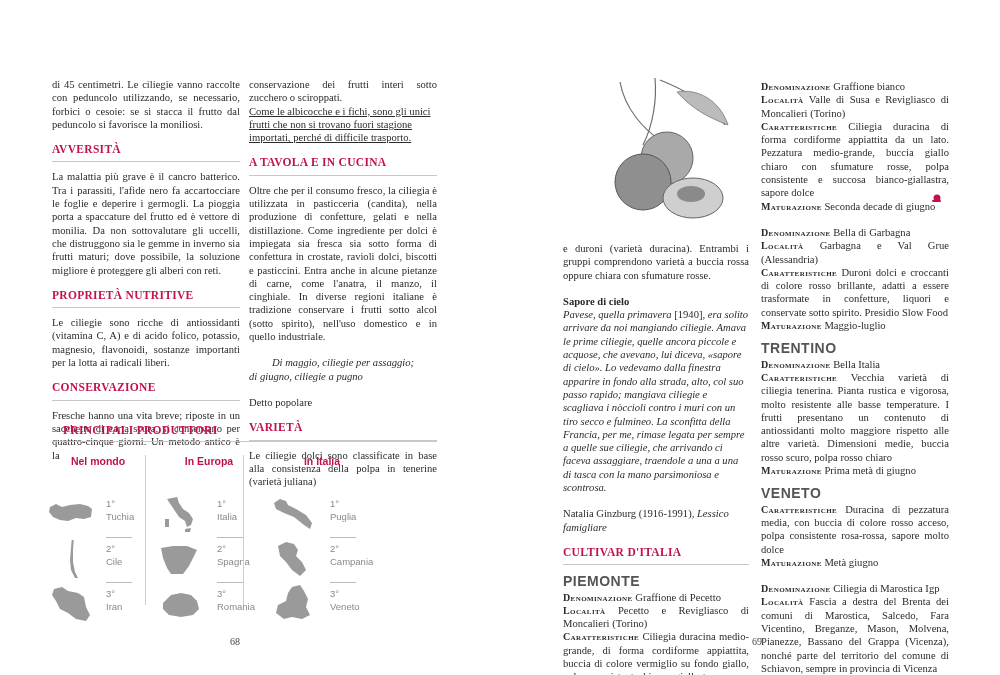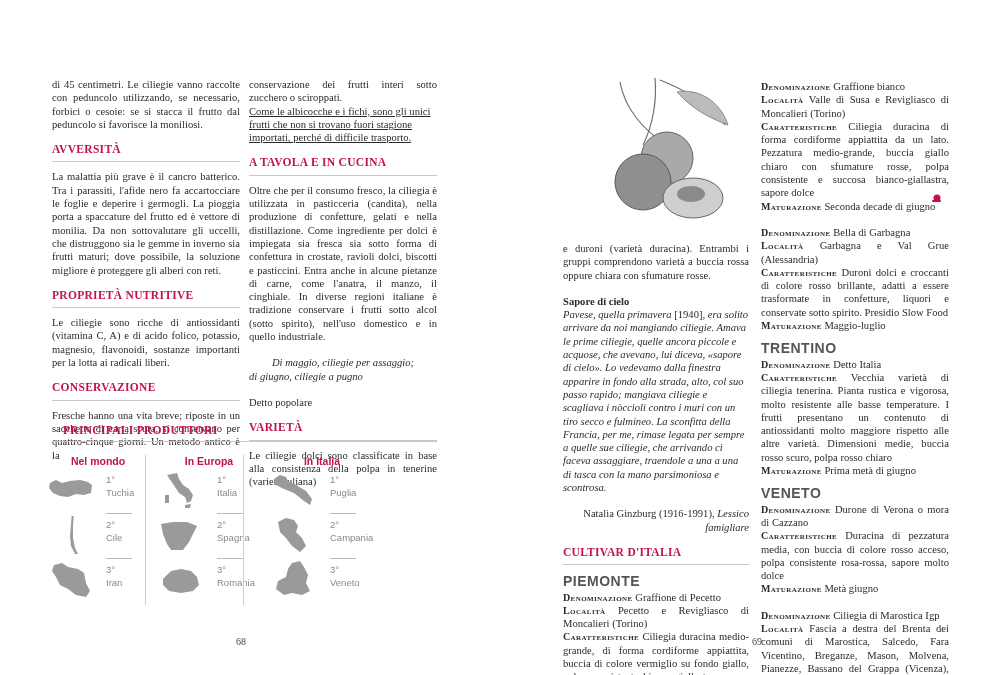--- a/index.html
+++ b/index.html
@@ -14,21 +14,21 @@
   .h-section { font-family: "Liberation Serif", serif; font-weight: bold; color: #c0134e; font-size: 11.5px; letter-spacing: 0.3px; margin-top: 12px; padding-bottom: 5px; border-bottom: 1px solid #c8c8c8; margin-bottom: 8px; }
   .h-region { font-family: "Liberation Sans", sans-serif; font-weight: bold; color: #555; font-size: 14px; letter-spacing: 0.5px; margin-top: 10px; margin-bottom: 2px; }
   .label { font-variant: small-caps; font-weight: bold; font-size: 10px; letter-spacing: 0.4px; color: #2b2b2b; }
   .italic { font-style: italic; }
   .bold { font-weight: bold; }
   .page-num { position: absolute; top: 636px; font-family: "Liberation Serif", serif; font-size: 10px; color: #444; }
   
   .prod-title { position: absolute; left: 63px; top: 424px; font-family: "Liberation Serif", serif; font-weight: bold; font-size: 11.5px; color: #c0134e; letter-spacing: 0.3px; }
   .prod-rule { position: absolute; left: 52px; top: 441px; width: 385px; height: 1px; background: #c8c8c8; }
   .prod-col { position: absolute; top: 455px; width: 100px; }
-  .prod-head { font-family: "Liberation Sans", sans-serif; font-weight: bold; font-size: 10.5px; color: #c0134e; text-align: center; margin-bottom: 2px; }
+  .prod-head { font-family: "Liberation Sans", sans-serif; font-weight: bold; font-size: 10.5px; color: #c0134e; text-align: center; margin-bottom: 26px; }
   .prod-row { position: relative; height: 45px; }
   .prod-shape { position: absolute; left: 0; top: 2px; width: 45px; height: 38px; }
   .prod-text { position: absolute; left: 58px; top: 4px; font-family: "Liberation Sans", sans-serif; font-size: 9.5px; line-height: 13px; color: #8a8a8a; }
   .prod-sep { position: absolute; left: 58px; bottom: 0px; width: 26px; height: 1px; background: #bbbbbb; }
   .vsep { position: absolute; top: 455px; width: 1px; height: 150px; background: #cfcfcf; }
   .cherry-wrap { position: absolute; left: 585px; top: 70px; width: 160px; height: 160px; }
   .snail { position: absolute; left: 932px; top: 194px; width: 9px; height: 8px; }
 </style>
 </head>
 <body>
@@ -158,21 +158,21 @@
       <svg class="prod-shape" viewBox="0 0 45 38">
           <path d="M20 2 L28 0 L32 6 L36 14 L34 22 L38 30 L30 34 L20 32 L12 34 L4 28 L6 20 L14 16 L16 8 Z" fill="#9a9a9a"></path>
         </svg>
       <div class="prod-text">
           <div>3°</div>
           <div>Veneto</div>
         </div>
     </div>
   </div>
 
-  <div class="page-num" style="left:236px;">68</div>
+  <div class="page-num" style="left:230px;">68</div>
 </div>
 
 <div class="page page-right">
   <svg class="cherry-wrap" style="left:85px;" viewBox="0 0 160 160">
     <g fill="none" stroke="#6e6e6e" stroke-width="1.2">
       <path d="M35 12 C40 40 60 60 75 70"></path>
       <path d="M70 8 C72 30 68 55 58 75"></path>
       <path d="M75 10 C95 18 120 30 140 55"></path>
     </g>
     <path d="M92 22 C112 18 135 30 143 55 C125 48 108 40 92 22 Z" fill="#bbbbbb" stroke="#777" stroke-width="0.8"></path>
@@ -181,45 +181,44 @@
     <ellipse cx="108" cy="128" rx="30" ry="20" fill="#cfcfcf" stroke="#666" stroke-width="1"></ellipse>
     <ellipse cx="106" cy="124" rx="14" ry="8" fill="#8a8a8a"></ellipse>
   </svg>
 
   <div class="col" style="left:63px; top:242px; width:186px;">
     <p>e duroni (varietà duracina). Entrambi i gruppi comprendono varietà a buccia rossa oppure chiara con sfumature rosse.</p>
     <div class="gap"></div>
     <p class="bold">Sapore di cielo</p>
     <p style="text-align:left;"><span class="italic">Pavese, quella primavera </span><span>[1940]</span><span class="italic">, era solito arrivare da noi mangiando ciliegie. Amava le prime ciliegie, quelle ancora piccole e acquose, che avevano, lui diceva, «sapore di cielo». Lo vedevamo dalla finestra apparire in fondo alla strada, alto, col suo passo rapido; mangiava ciliegie e scagliava i nòccioli contro i muri con un tiro secco e fulmineo. La sconfitta della Francia, per me, rimase legata per sempre a quelle sue ciliegie, che arrivando ci faceva assaggiare, traendole a una a una di tasca con la mano parsimoniosa e scontrosa.</span></p>
     <div class="gap"></div>
-    <p style="text-align:right;"><span>Natalia Ginzburg (1916-1991), </span><span class="italic">Lessico famigliare</span></p>
+    <p style="text-align:left;"><span>Natalia Ginzburg (1916-1991), </span><span class="italic">Lessico famigliare</span></p>
     <div class="h-section">CULTIVAR D'ITALIA</div>
     <div class="h-region">PIEMONTE</div>
     <p><span class="label">Denominazione</span> <span>Graffione di Pecetto</span></p>
     <p><span class="label">Località</span> <span>Pecetto e Revigliasco di Moncalieri (Torino)</span></p>
     <p><span class="label">Caratteristiche</span> <span>Ciliegia duracina medio-grande, di forma cordiforme appiattita, buccia di colore vermiglio su fondo giallo, polpa consistente bianco-giallastra, sapore molto dolce</span></p>
 
   </div>
 
   <div class="col" style="left:261px; top:80px; width:188px;">
     <p><span class="label">Denominazione</span> <span>Graffione bianco</span></p>
     <p><span class="label">Località</span> <span>Valle di Susa e Revigliasco di Moncalieri (Torino)</span></p>
     <p><span class="label">Caratteristiche</span> <span>Ciliegia duracina di forma cordiforme appiattita da un lato. Pezzatura medio-grande, buccia giallo chiaro con sfumature rosse, polpa consistente e succosa bianco-giallastra, sapore dolce</span></p>
     <p><span class="label">Maturazione</span> <span>Seconda decade di giugno</span></p>
     <div class="gap"></div>
     <p><span class="label">Denominazione</span> <span>Bella di Garbagna</span></p>
     <p><span class="label">Località</span> <span>Garbagna e Val Grue (Alessandria)</span></p>
     <p><span class="label">Caratteristiche</span> <span>Duroni dolci e croccanti di colore rosso brillante, adatti a essere trasformate in confetture, liquori e conservate sotto spirito. Presidio Slow Food</span></p>
     <p><span class="label">Maturazione</span> <span>Maggio-luglio</span></p>
     <div class="h-region">TRENTINO</div>
-    <p><span class="label">Denominazione</span> <span>Detto Italia</span></p>
+    <p><span class="label">Denominazione</span> <span>Bella Italia</span></p>
     <p><span class="label">Caratteristiche</span> <span>Vecchia varietà di ciliegia tenerina. Pianta rustica e vigorosa, molto resistente alle basse temperature. I frutti presentano un contenuto di antiossidanti molto maggiore rispetto alle altre varietà. Dimensioni medie, buccia rosso scuro, polpa rosso chiaro</span></p>
     <p><span class="label">Maturazione</span> <span>Prima metà di giugno</span></p>
     <div class="h-region">VENETO</div>
-    <p><span class="label">Denominazione</span> <span>Durone di Verona o mora di Cazzano</span></p>
     <p><span class="label">Caratteristiche</span> <span>Duracina di pezzatura media, con buccia di colore rosso acceso, polpa consistente rosa-rossa, sapore molto dolce</span></p>
     <p><span class="label">Maturazione</span> <span>Metà giugno</span></p>
     <div class="gap"></div>
     <p><span class="label">Denominazione</span> <span>Ciliegia di Marostica Igp</span></p>
     <p><span class="label">Località</span> <span>Fascia a destra del Brenta dei comuni di Marostica, Salcedo, Fara Vicentino, Breganze, Mason, Molvena, Pianezze, Bassano del Grappa (Vicenza), nonché parte del territorio del comune di Schiavon, sempre in provincia di Vicenza</span></p>
 
   </div>
 
   <svg class="snail" style="left:432px;" viewBox="0 0 9 8">
       <circle cx="5" cy="4" r="3.5" fill="#c0134e"></circle>

